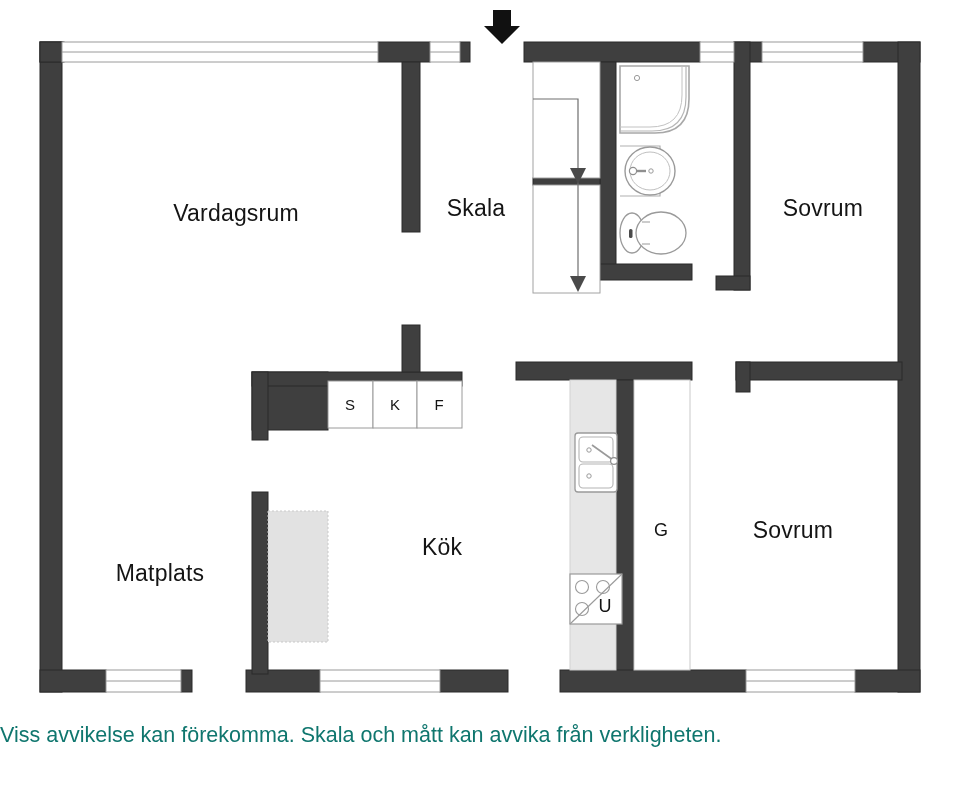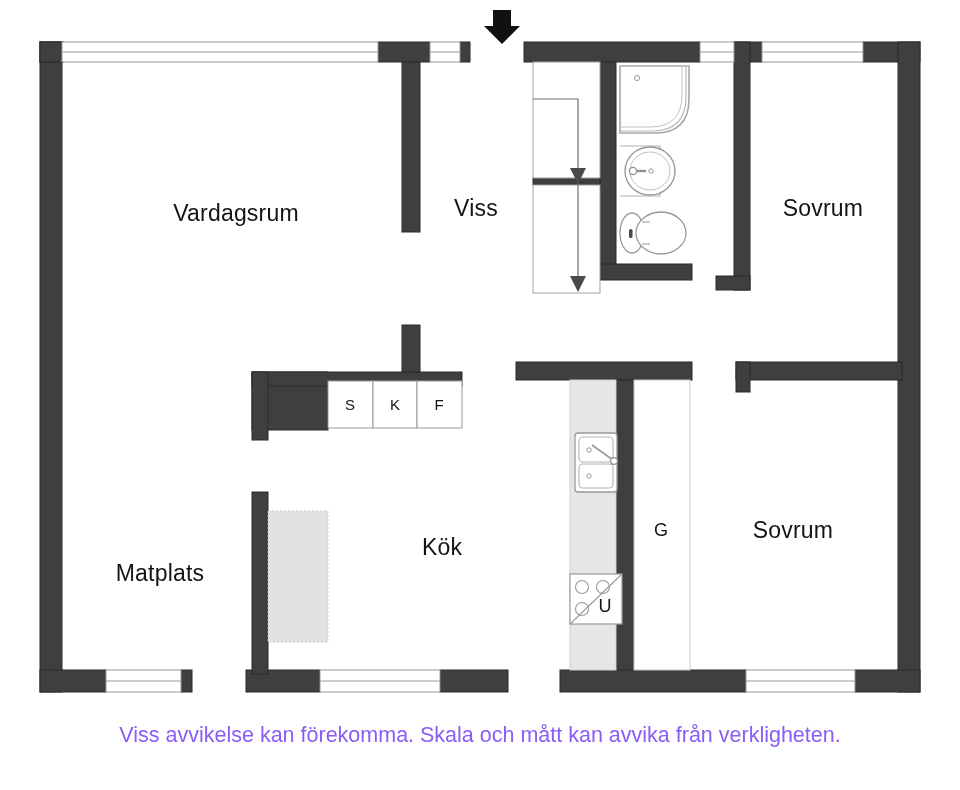--- a/index.html
+++ b/index.html
@@ -49,24 +49,24 @@
     font-size: 18px;
     color: #141414;
     white-space: nowrap;
     transform: translate(-50%, -50%);
   }
   #disclaimer {
     position: absolute;
     left: 0;
     top: 723px;
     width: 960px;
-    text-align: center;
+    text-align: left;
     font-family: "Liberation Sans", sans-serif;
     font-size: 21.5px;
-    color: #8b5cf6;
+    color: #0f766e;
     white-space: nowrap;
   }
 </style>
 </head>
 <body>
 
 <div id="plan-root">
 
   <svg id="floorplan-svg" width="960" height="790" viewBox="0 0 960 790" xmlns="http://www.w3.org/2000/svg">
 
@@ -224,21 +224,21 @@
       </g>
     </g>
 
     <g>
       <polygon points="493,10 511,10 511,26 520,26 502,44 484,26 493,26" fill="#111111" stroke="none"></polygon>
     </g>
 
   </svg>
 
   <div class="room-label" style="left:236px; top:213px;">Vardagsrum</div>
-  <div class="room-label" style="left:476px; top:208px;">Viss</div>
+  <div class="room-label" style="left:476px; top:208px;">Skala</div>
   <div class="room-label" style="left:823px; top:208px;">Sovrum</div>
   <div class="room-label" style="left:442px; top:547px;text-align:right;">Kök</div>
   <div class="room-label" style="left:160px; top:573px;text-align:right;">Matplats</div>
   <div class="room-label" style="left:793px; top:530px;">Sovrum</div>
 
   <div class="appliance-label" style="left:350px; top:404px;">S</div>
   <div class="appliance-label" style="left:395px; top:404px;">K</div>
   <div class="appliance-label" style="left:439px; top:404px;">F</div>
 
   <div class="shaft-label" style="left:661px; top:530px;">G</div>

